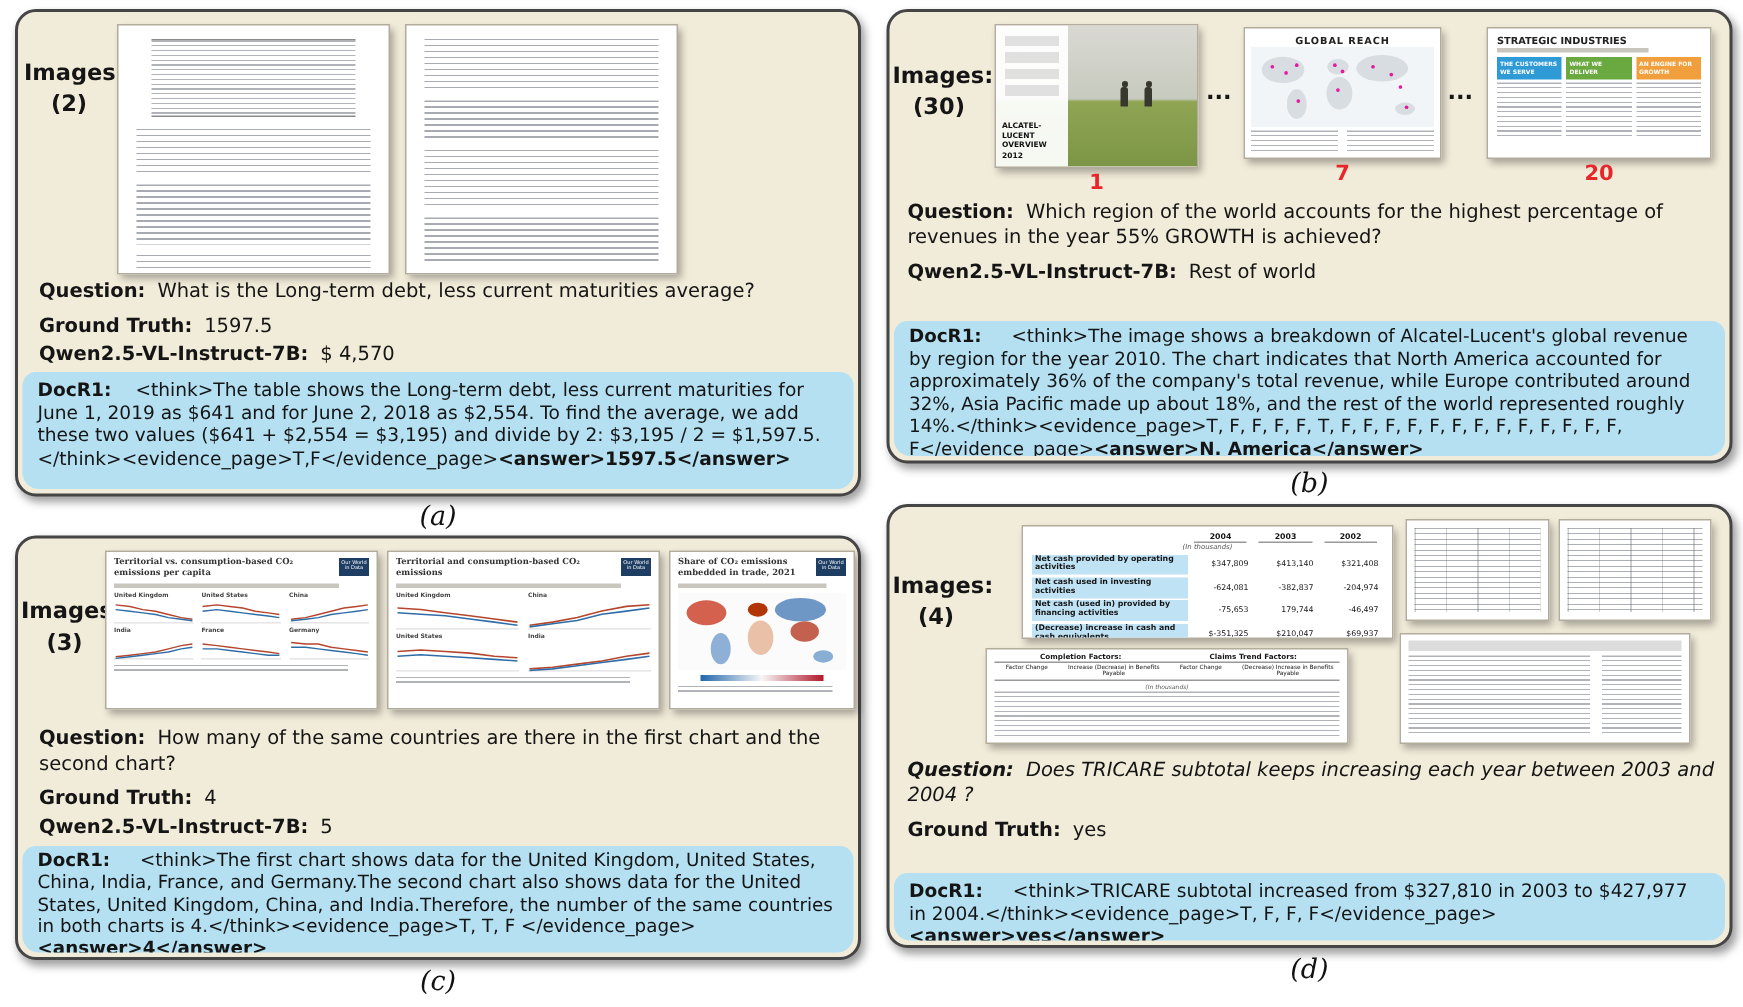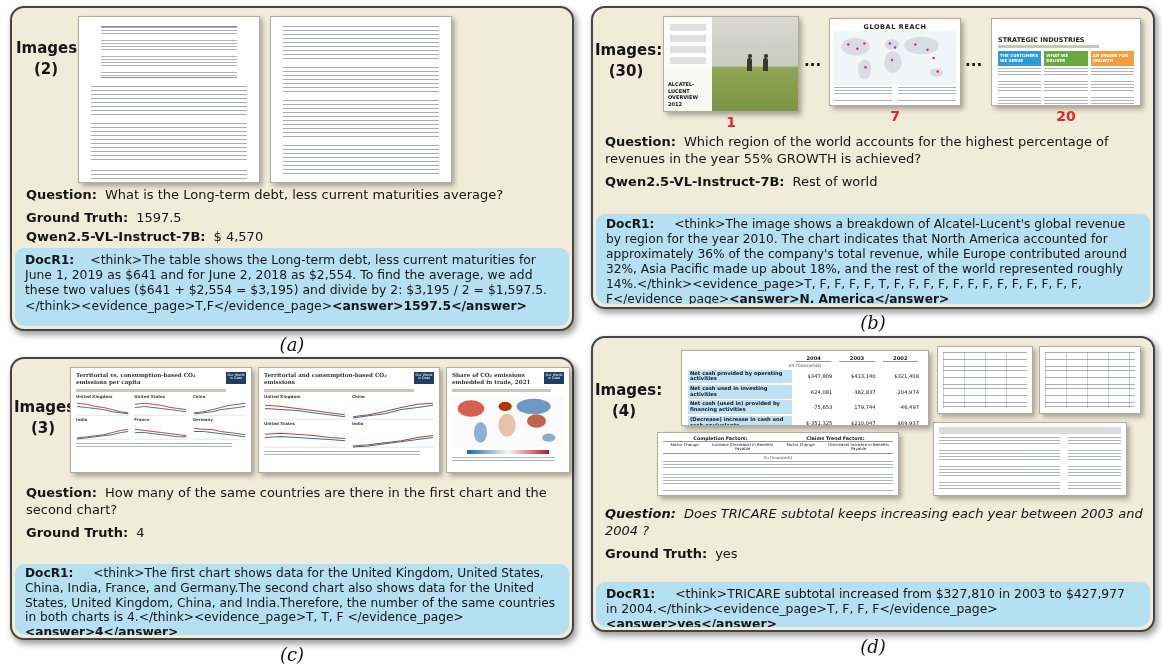--- a/index.html
+++ b/index.html
@@ -71,21 +71,21 @@
   .person::before { content:""; position:absolute; top:-4px; left:1px; width:3.5px; height:3.5px; border-radius:50%; background:#38382f; }
 
   
   #pb-s2 { padding:4px; }
   .sm-title { text-align:center; font-size:6.5px; font-weight:bold; letter-spacing:.6px; color:#222; }
   .sm-map { display:block; width:100%; height:54px; }
   .sm-cols { display:flex; gap:6px; margin-top:2px; }
   .sm-cols div { flex:1; height:14px; }
 
   
-  #pb-s3 { padding:16px 4px; }
+  #pb-s3 { padding:3px 4px; }
   .si-title { font-size:6.5px; font-weight:bold; color:#222; margin:1px 2px 1px 2px; }
   .si-sub { height:3px; width:72%; margin:0 2px 3px 2px; }
   .si-cols { display:flex; gap:3px; margin:0 2px; }
   .si-col { flex:1; }
   .si-head { color:#fff; font-size:4px; font-weight:bold; line-height:1.25; padding:2px; height:15px; overflow:hidden; }
   .si-blue { background:#2e9bd6; } .si-green { background:#69a93f; } .si-orange { background:#f09f3c; }
   .si-body { height:36px; margin-top:2px; }
 
   
   #pc { left:10px; top:357px; width:564px; height:283px; }
@@ -388,20 +388,21 @@
         <ellipse cx="89" cy="25" rx="10" ry="6.5" fill="#c4604e"></ellipse>
         <ellipse cx="102" cy="41" rx="7" ry="4" fill="#88aed4"></ellipse>
       </svg>
       <div class="legend-bar"></div>
       <div class="oc-src tlines-fine"></div>
     </div>
 
     <div class="qa" id="pc-qa">
       <p class="qrow"><b>Question:</b><span>How many of the same countries are there in the first chart and the second chart?</span></p>
       <p><b>Ground Truth:</b><span>4</span></p>
+      <p><b>Qwen2.5-VL-Instruct-7B:</b><span>5</span></p>
     </div>
 
     <div class="docr1-box"><b class="lab">DocR1:</b><span> &lt;think&gt;The first chart shows data for the United Kingdom, United States, China, India, France, and Germany.The second chart also shows data for the United States, United Kingdom, China, and India.Therefore, the number of the same countries in both charts is 4.&lt;/think&gt;&lt;evidence_page&gt;T, T, F &lt;/evidence_page&gt;</span><b>&lt;answer&gt;4&lt;/answer&gt;</b></div>
   </section>
   <div class="caption" id="cap-c">(c)</div>
 
   <section class="panel" id="pd">
     <div class="images-tag">
       <div>Images:</div>
       <div>(4)</div>

